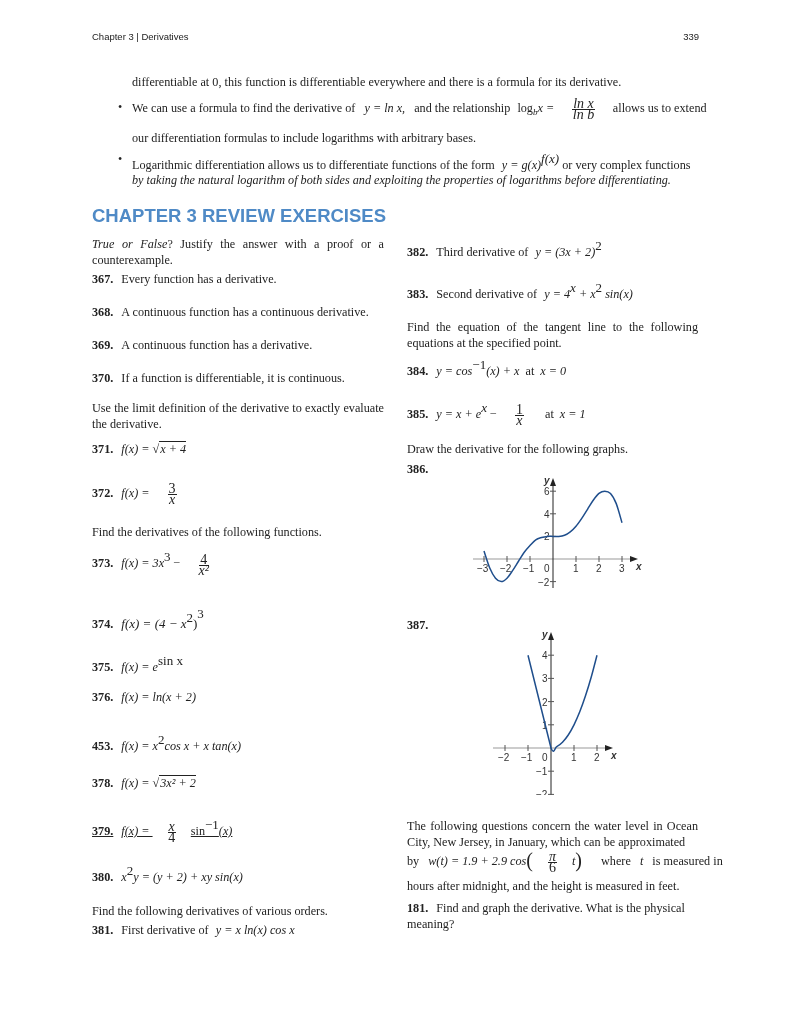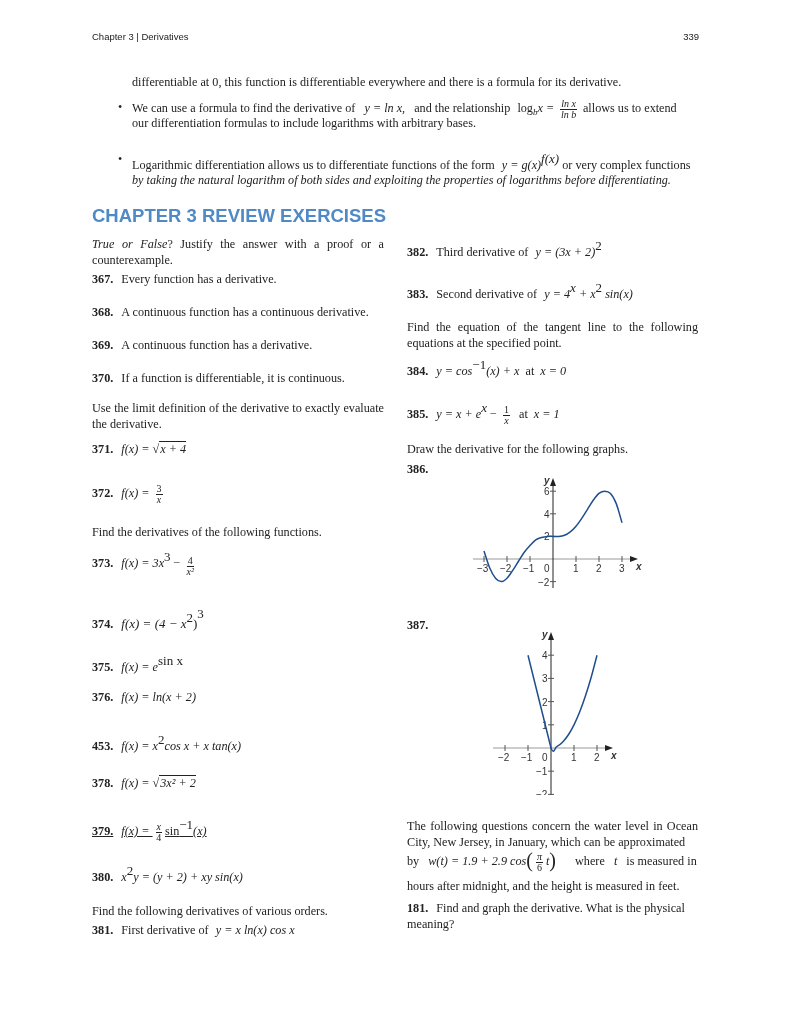--- a/index.html
+++ b/index.html
@@ -5,21 +5,21 @@
   html, body { margin:0; padding:0; background:#ffffff; }
   body { width:791px; height:1024px; position:relative; overflow:hidden; color:#222; font-family:"Liberation Serif", serif; }
   .hdr { position:absolute; top:31px; font-family:"Liberation Sans", sans-serif; font-size:9.5px; color:#222; }
   .hdr-left { left:92px; }
   .hdr-right { right:92px; }
   .txt { position:absolute; font-size:12.2px; line-height:16px; }
   .bullet-dot { position:absolute; font-size:12px; }
   .h1 { position:absolute; left:92px; top:205px; font-family:"Liberation Sans", sans-serif; font-weight:bold; font-size:18.5px; color:#4f8ac6; letter-spacing:0px; }
   .num { font-weight:bold; margin-right:8px; }
   .m { font-style:italic; }
-  .frac { display:inline-block; vertical-align:middle; text-align:center; font-size:10px; line-height:10px; margin:0 3px; }
+  .frac { display:inline-block; vertical-align:middle; text-align:center; font-size:14px; line-height:10px; margin:0 15px; }
   .frac .n { display:block; border-bottom:1px solid #222; padding:0 1px; }
   .frac .d { display:block; }
   .sup { font-size:13px; vertical-align:6px; }
   .sqrt { border-top:1px solid #222; padding-left:1px; }
   .just { text-align:justify; }
   svg text { font-family:"Liberation Sans", sans-serif; font-size:10px; fill:#333; }
 </style>
 </head>
 <body>
 
@@ -30,21 +30,21 @@
 
 <div class="bullet-dot" style="left:118px;top:100px;">•</div>
 <div class="txt" style="left:132px;top:99px;width:566px;white-space:nowrap;">
   <span>We can use a formula to find the derivative of</span>
   <span class="m" style="margin:0 6px;">y = ln x,</span>
   <span>and the relationship</span>
   <span style="margin-left:4px;"><span>log</span><sub class="m" style="font-size:9px;">b</sub><span class="m">x =</span></span>
   <span class="frac"><span class="n m">ln x</span><span class="d m">ln b</span></span>
   <span>allows us to extend</span>
 </div>
-<div class="txt" style="left:132px;top:115px;">our differentiation formulas to include logarithms with arbitrary bases.</div>
+<div class="txt" style="left:132px;top:130px;">our differentiation formulas to include logarithms with arbitrary bases.</div>
 
 <div class="bullet-dot" style="left:118px;top:152px;">•</div>
 <div class="txt" style="left:132px;top:151px;white-space:nowrap;">
   <span>Logarithmic differentiation allows us to differentiate functions of the form</span>
   <span class="m" style="margin-left:4px;">y = g(x)</span><span class="sup m">f(x)</span>
   <span>or very complex functions</span>
 </div>
 <div class="txt" style="left:132px;top:172px;font-style:italic;">by taking the natural logarithm of both sides and exploiting the properties of logarithms before differentiating.</div>
 
 <div class="h1">CHAPTER 3 REVIEW EXERCISES</div>

